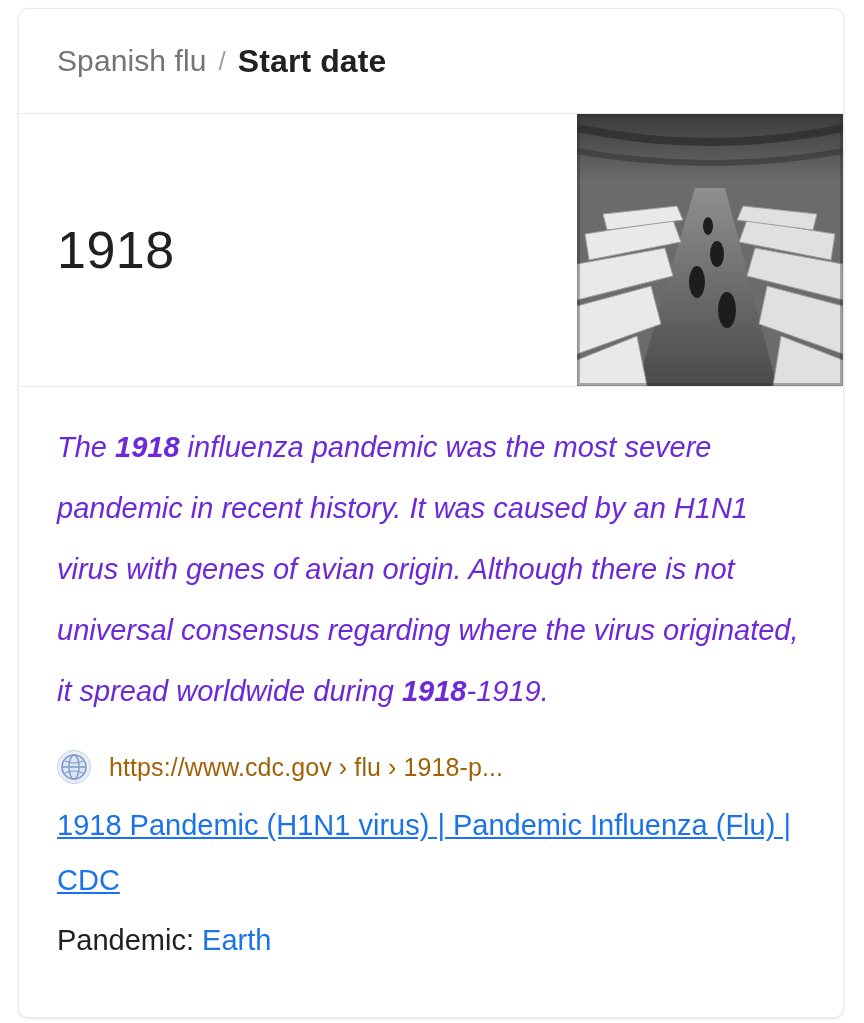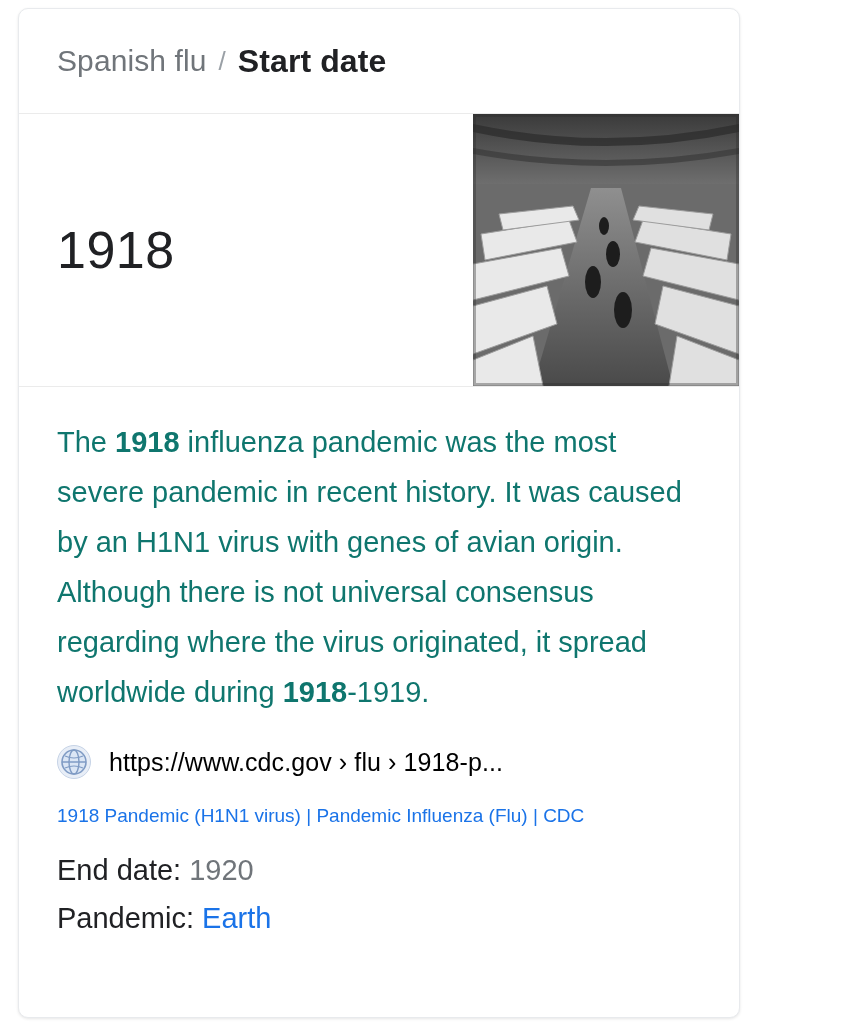--- a/index.html
+++ b/index.html
@@ -10,21 +10,21 @@
   }
   body {
     width: 864px;
     height: 1023px;
     overflow: hidden;
   }
   .card {
     position: absolute;
     left: 18px;
     top: 8px;
-    width: 722px;
+    width: 826px;
     min-height: 1010px;
     background: #ffffff;
     border: 1px solid #e8eaed;
     border-radius: 10px;
     box-shadow: 0 1px 3px rgba(0,0,0,0.10);
     box-sizing: border-box;
     overflow: hidden;
   }
   
   .breadcrumb {
@@ -74,22 +74,23 @@
     flex: 0 0 266px;
     overflow: hidden;
     position: relative;
     background: #2b2b2b;
   }
   .answer-image svg { display: block; }
   
   .description {
     padding: 30px 38px 0 38px;
     font-size: 29px;
-    line-height: 50px;
-    color: #0f766e;
+    line-height: 61px;
+    color: #6d28d9;
+    font-style: italic;
   }
   .description b { font-weight: bold; }
   
   .source-line {
     display: flex;
     align-items: center;
     padding: 28px 38px 0 38px;
   }
   .globe-icon {
     width: 34px;
@@ -99,30 +100,31 @@
     border-radius: 50%;
     background: #e8eef7;
     border: 1px solid #c6d3e6;
     box-sizing: border-box;
     position: relative;
     overflow: hidden;
   }
   .globe-icon svg { position: absolute; left: 0; top: 0; }
   .source-url {
     font-size: 25px;
-    color: #000000;
+    color: #a16207;
     letter-spacing: 0.1px;
   }
   
   .result-link {
     padding: 14px 38px 0 38px;
-    font-size: 19px;
-    line-height: 45px;
+    font-size: 29px;
+    line-height: 55px;
     color: #1a73e8;
     cursor: pointer;
+    text-decoration: underline;
   }
   .result-link a {
     color: #1a73e8;
     text-decoration: none;
   }
   
   .facts {
     padding: 8px 38px 0 38px;
   }
   .fact-row {
@@ -211,22 +213,18 @@
     </span>
     <span class="source-url">https://www.cdc.gov › flu › 1918-p...</span>
   </div>
 
   <div class="result-link">
     <a href="#">1918 Pandemic (H1N1 virus) | Pandemic Influenza (Flu) | CDC</a>
   </div>
 
   <div class="facts">
     <div class="fact-row">
-      <span class="fact-label">End date:</span>
-      <span class="fact-value-muted">1920</span>
-    </div>
-    <div class="fact-row">
       <span class="fact-label">Pandemic:</span>
       <span class="fact-value-link">Earth</span>
     </div>
   </div>
 
 </div>
 
 </body></html>

